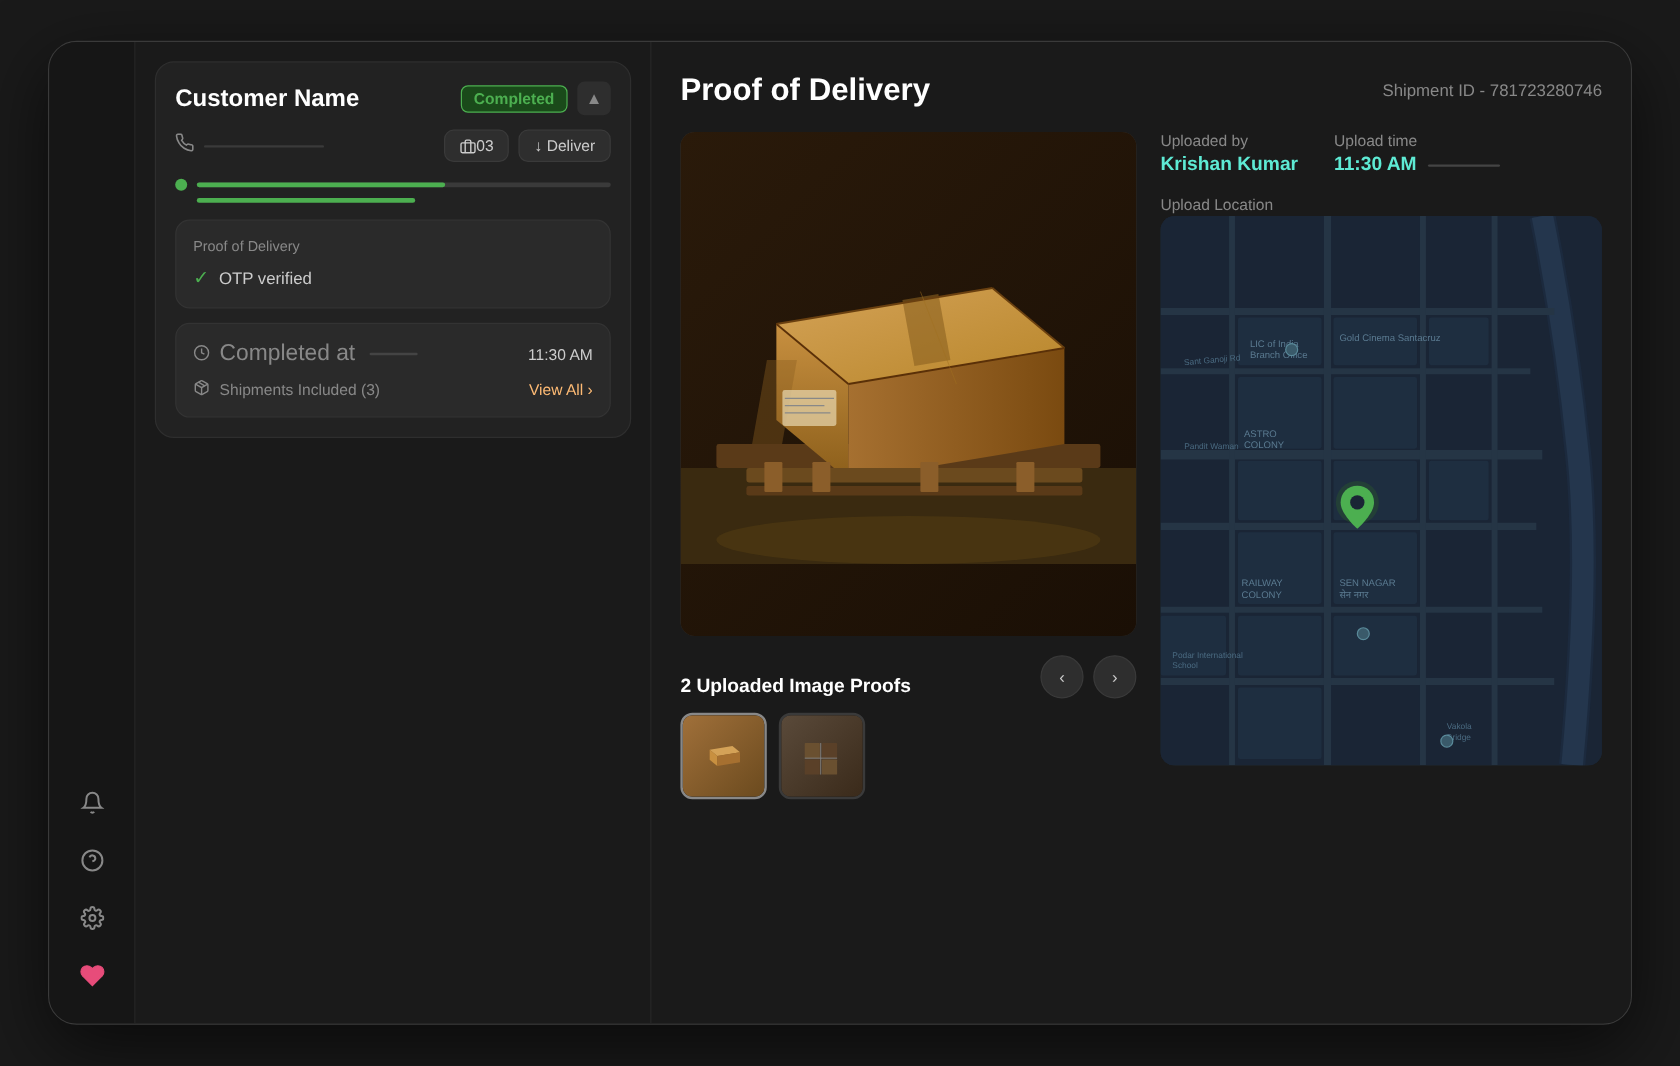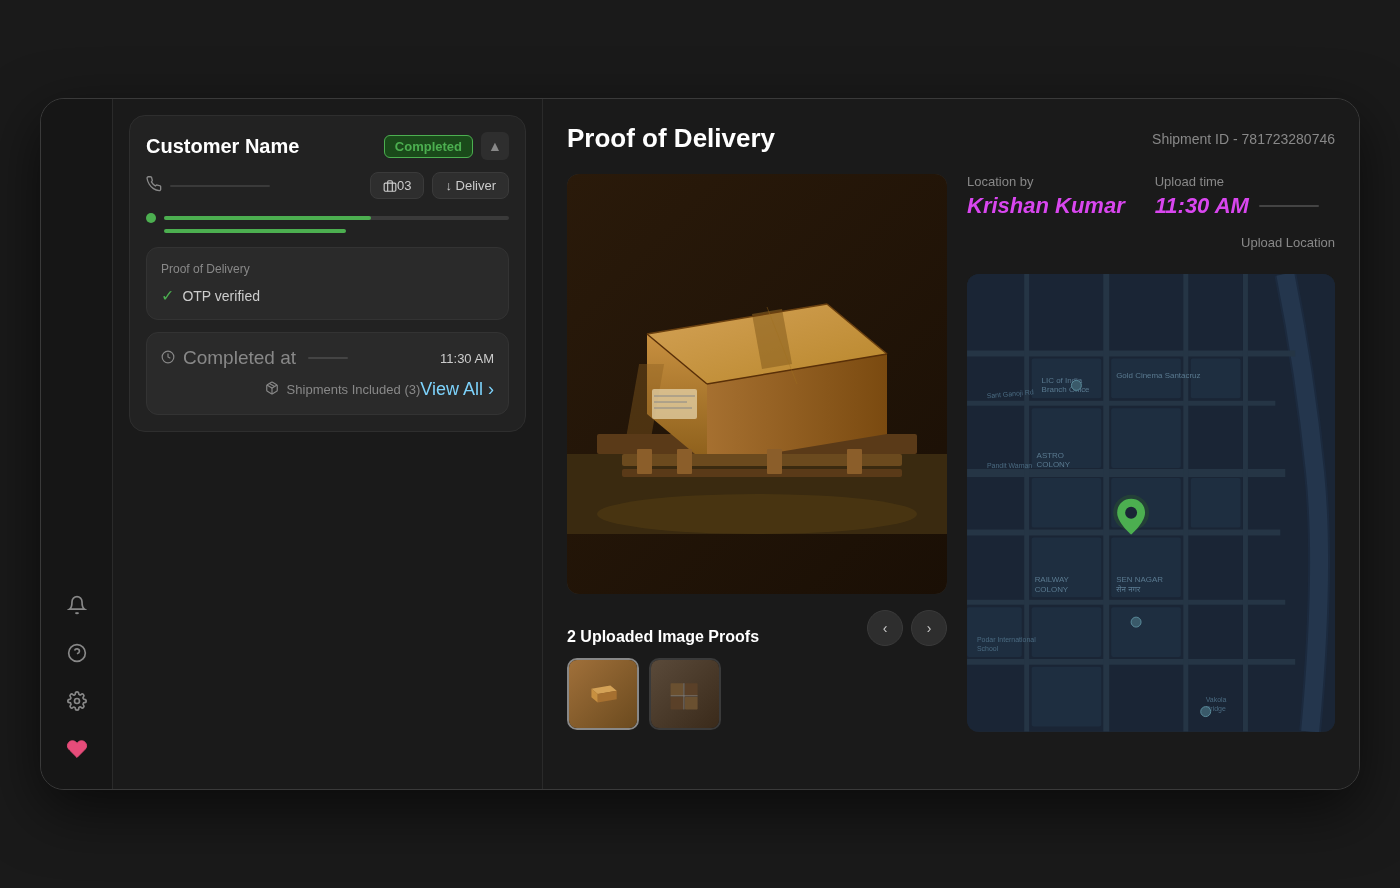--- a/index.html
+++ b/index.html
@@ -9,21 +9,21 @@
       align-items: center;
       justify-content: center;
       width: 1400px;
       height: 888px;
       font-family: -apple-system, BlinkMacSystemFont, 'Segoe UI', sans-serif;
       overflow: hidden;
     }
 
     .device-frame {
       width: 1320px;
-      height: 692px;
+      height: 820px;
       background: #1e1e1e;
       border-radius: 24px;
       border: 1.5px solid #3a3a3a;
       display: flex;
       overflow: hidden;
       position: relative;
       box-shadow: 0 20px 60px rgba(0,0,0,0.6);
     }
 
     
@@ -288,34 +288,34 @@
 
     .timeline-value {
       color: #ccc;
       font-size: 13px;
       font-weight: 500;
     }
 
     .shipments-row {
       display: flex;
       align-items: center;
-      justify-content: flex-end;
+      justify-content: space-between;
     }
 
     .shipments-left {
       display: flex;
       align-items: center;
       gap: 8px;
       color: #888;
       font-size: 13px;
     }
 
     .view-all-link {
-      color: #7dd3fc;
-      font-size: 18px;
+      color: #fdba74;
+      font-size: 13px;
       cursor: pointer;
       display: flex;
       align-items: center;
       gap: 4px;
     }
 
     
     .main-content {
       flex: 1;
       background: #1a1a1a;
@@ -469,44 +469,42 @@
       flex-direction: column;
       gap: 4px;
     }
 
     .uploader-label {
       color: #888;
       font-size: 13px;
     }
 
     .uploader-value {
-      color: #d946ef;
-      font-size: 22px;
+      color: #5eead4;
+      font-size: 16px;
       font-weight: 700;
-      font-style: italic;
     }
 
     .upload-time-row {
       display: flex;
       align-items: center;
       gap: 10px;
     }
 
     .time-line {
       width: 60px;
       height: 2px;
       background: #444;
       border-radius: 1px;
     }
 
     .location-label {
       color: #888;
       font-size: 13px;
-      margin-bottom: 24px;
-      text-align: right;
+      margin-bottom: 2px;
     }
 
     .map-container {
       border-radius: 12px;
       overflow: hidden;
       flex: 1;
       min-height: 400px;
       background: #1e2832;
       position: relative;
     }
@@ -735,21 +733,21 @@
               </div>
             </div>
           </div>
         </div>
       </div>
 
       <div class="right-info">
 
         <div class="uploader-section">
           <div class="uploader-group">
-            <span class="uploader-label">Location by</span>
+            <span class="uploader-label">Uploaded by</span>
             <span class="uploader-value">Krishan Kumar</span>
           </div>
           <div class="uploader-group">
             <span class="uploader-label">Upload time</span>
             <div class="upload-time-row">
               <span class="uploader-value">11:30 AM</span>
               <div class="time-line"></div>
             </div>
           </div>
         </div>

